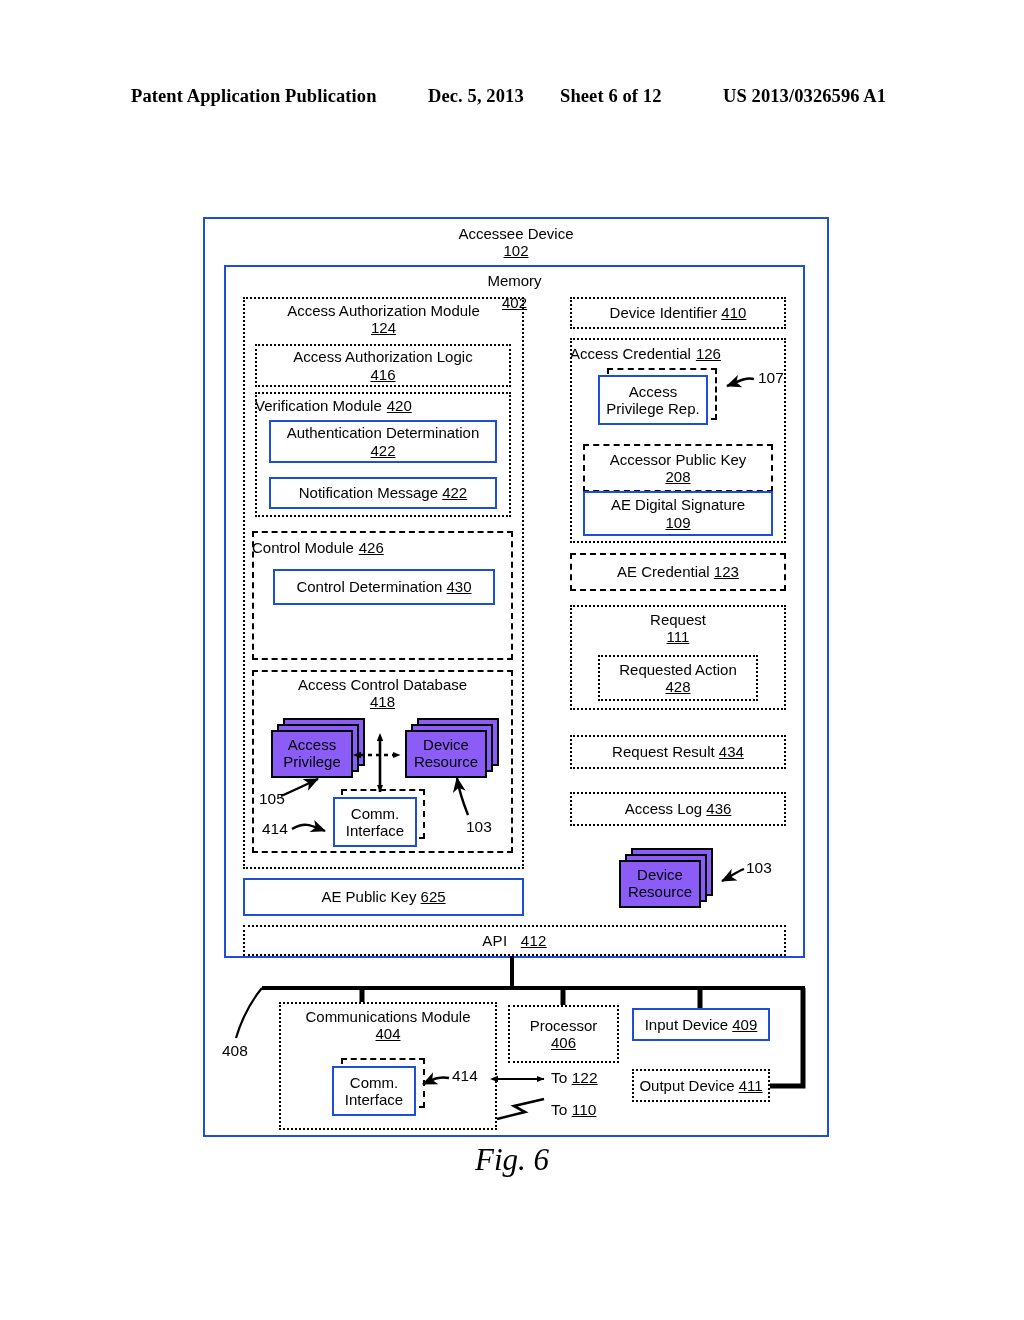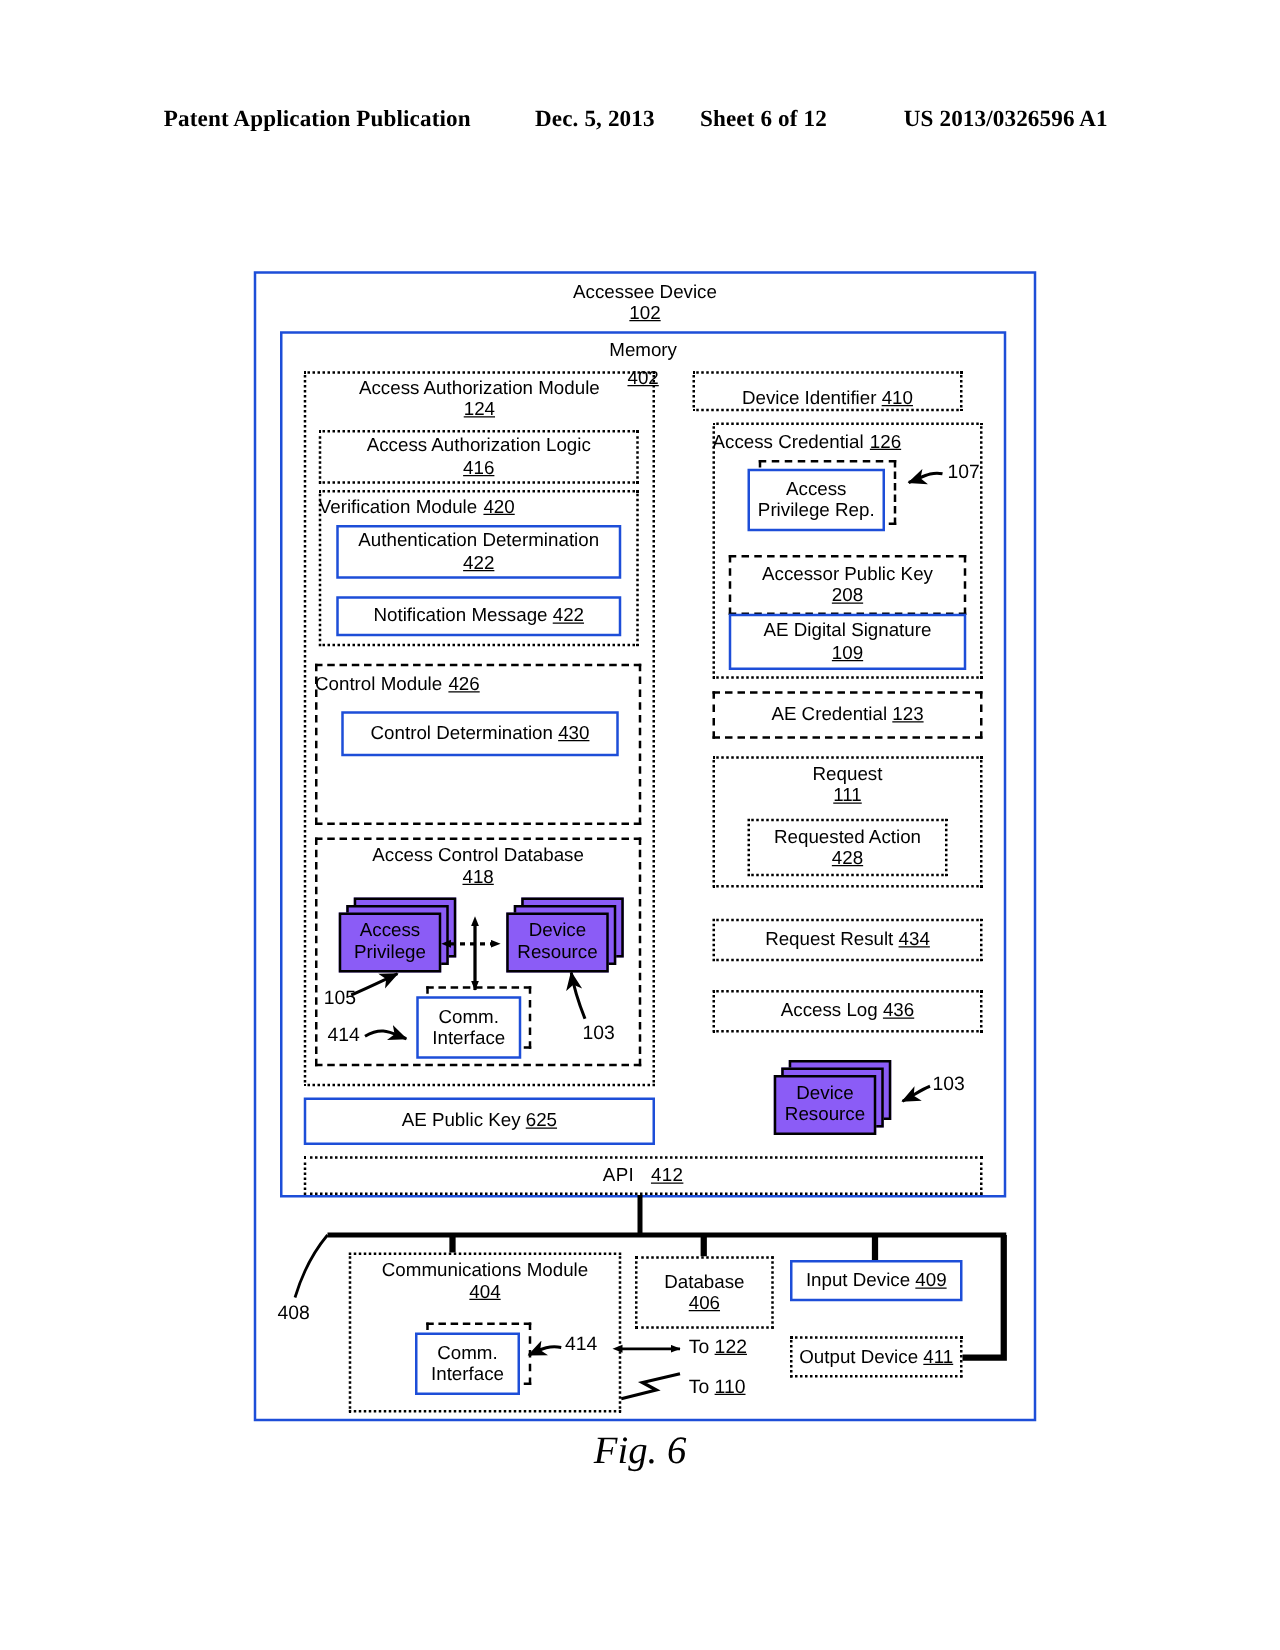--- a/index.html
+++ b/index.html
@@ -135,21 +135,21 @@
   <div class="num" style="left:262px;top:820px;">414</div>
   <div class="num" style="left:466px;top:818px;">103</div>
 
   <div class="bx solid ctr" style="left:243px;top:878px;width:281px;height:38px;">
     <div class="t">
       <span>AE Public Key</span>
       <span class="u">625</span>
     </div>
   </div>
 
-  <div class="bx dot ctr" style="left:554px;top:297px;width:216px;height:32px;justify-content:flex-end;">
+  <div class="bx dot ctr" style="left:570px;top:297px;width:216px;height:32px;">
     <div class="t">
       <span>Device Identifier</span>
       <span class="u">410</span>
     </div>
   </div>
 
   <div class="bx dot" style="left:570px;top:338px;width:216px;height:205px;"></div>
   <div class="bx" style="left:570px;top:343px;width:216px;height:22px;flex-direction:row;gap:5px;">
     <span class="t">Access Credential</span>
     <span class="t u">126</span>
@@ -223,21 +223,21 @@
     <div class="t">Communications Module</div>
     <div class="t u">404</div>
   </div>
   <div class="bx dash" style="left:341px;top:1058px;width:84px;height:50px;"></div>
   <div class="bx solid ctr" style="left:332px;top:1066px;width:84px;height:50px;background:#fff;">
     <div class="t2" style="width:72px;">Comm. Interface</div>
   </div>
   <div class="num" style="left:452px;top:1067px;">414</div>
 
   <div class="bx dot ctr" style="left:508px;top:1005px;width:111px;height:58px;">
-    <div class="t">Database</div>
+    <div class="t">Processor</div>
     <div class="t u">406</div>
   </div>
 
   <div class="bx solid ctr" style="left:632px;top:1008px;width:138px;height:33px;">
     <div class="t">
       <span>Input Device</span>
       <span class="u">409</span>
     </div>
   </div>
 

